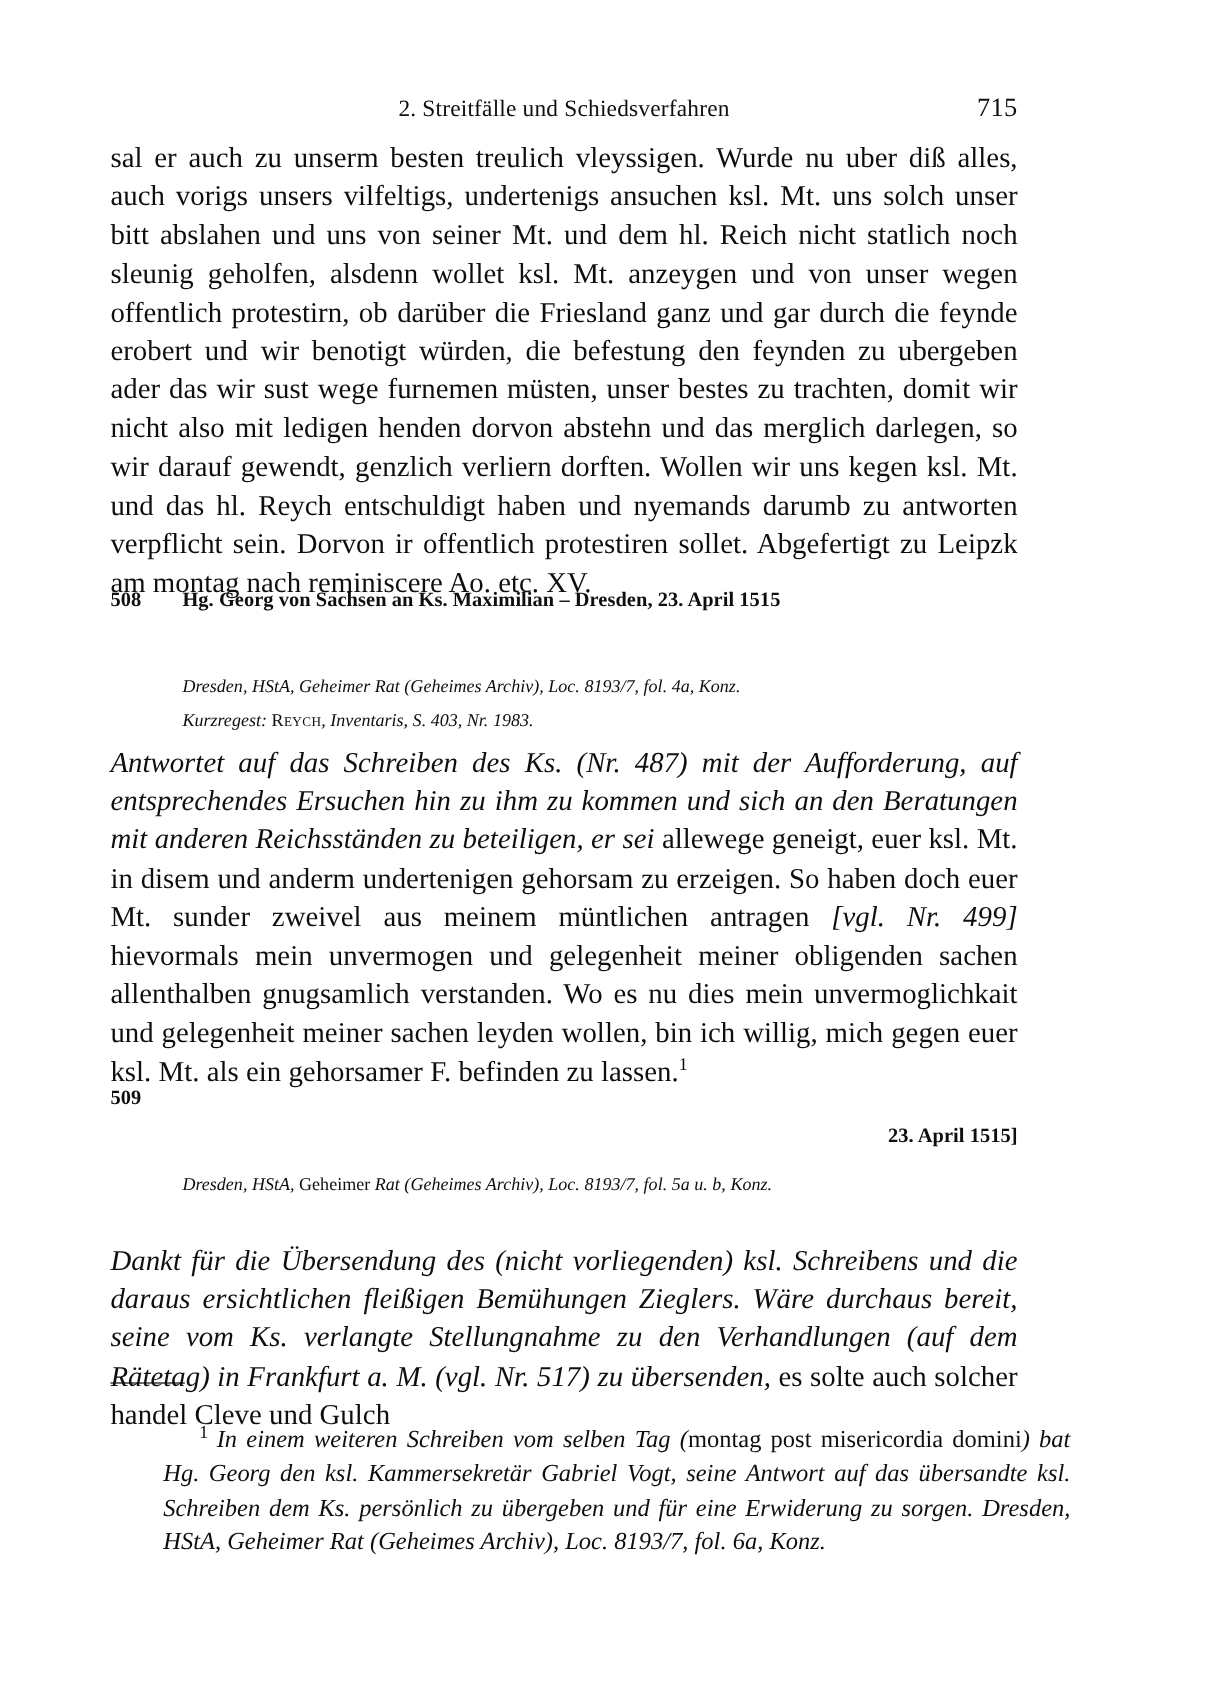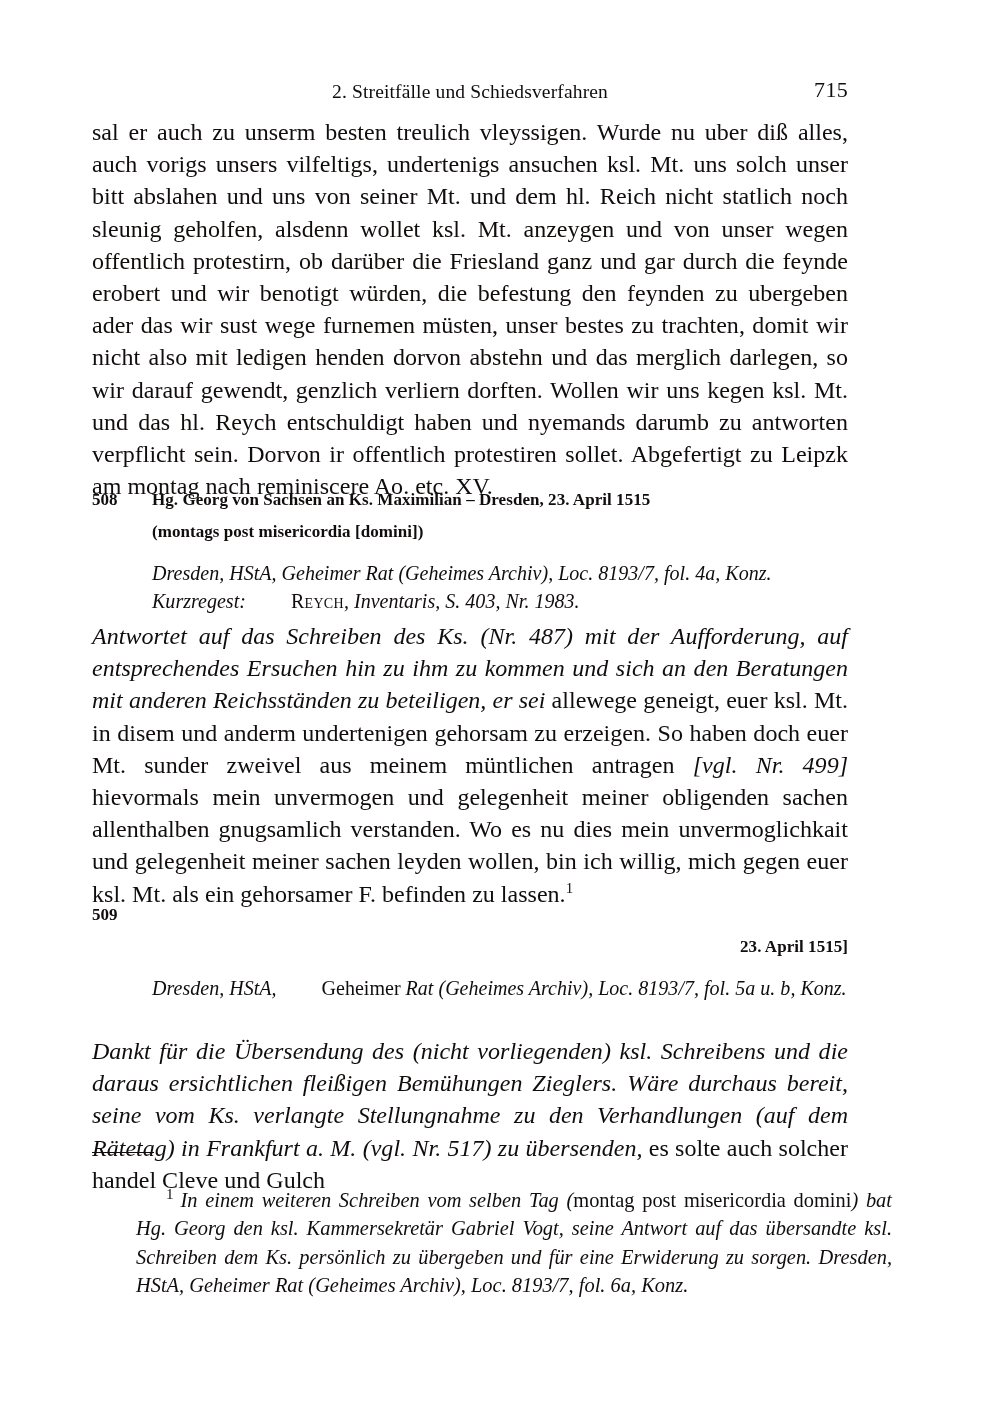--- a/index.html
+++ b/index.html
@@ -74,26 +74,26 @@
   .doc-head .num {
     position: absolute;
     left: 0;
     top: 0;
     font-weight: bold;
   }
 
   
   .source {
     margin-left: 60px;
-    font-size: 20px;
+    font-size: 15px;
     line-height: 28.4px;
     font-style: italic;
     letter-spacing: 0.02px;
   }
-  .source .rm { font-style: normal; margin-left: 40px; }
+  .source .rm { font-style: normal; }
   .smallcaps {
     font-variant: small-caps;
     font-style: normal;
     letter-spacing: 0.3px;
   }
 
   
   .it { font-style: italic; }
   .rm { font-style: normal; }
   .regest {
@@ -150,21 +150,20 @@
   </div>
 
   <div class="col" style="top:116px;">
     <p class="body-par lastline-left">sal er auch zu unserm besten treulich vleyssigen. Wurde nu uber diß alles, auch vorigs unsers vilfeltigs, undertenigs ansuchen ksl. Mt. uns solch unser bitt abslahen und uns von seiner Mt. und dem hl. Reich nicht statlich noch sleunig geholfen, alsdenn wollet ksl. Mt. anzeygen und von unser wegen offentlich protestirn, ob darüber die Friesland ganz und gar durch die feynde erobert und wir benotigt würden, die befestung den feynden zu ubergeben ader das wir sust wege furnemen müsten, unser bestes zu trachten, domit wir nicht also mit ledigen henden dorvon abstehn und das merglich darlegen, so wir darauf gewendt, genzlich verliern dorften. Wollen wir uns kegen ksl. Mt. und das hl. Reych entschuldigt haben und nyemands darumb zu antworten verpflicht sein. Dorvon ir offentlich protestiren sollet. Abgefertigt zu Leipzk am montag nach reminiscere Ao. etc. XV.</p>
   </div>
 
   <div class="col" style="top:484px;">
     <div class="doc-head">
       <span class="num">508</span>
       <span>Hg. Georg von Sachsen an Ks. Maximilian – Dresden, 23. April 1515</span><br>
-      <span>(montags post misericordia [domini])</span>
     </div>
   </div>
 
   <div class="col" style="top:559px;">
     <div class="source">
       <span>Dresden, HStA, Geheimer Rat (Geheimes Archiv), Loc. 8193/7, fol. 4a, Konz.</span>
     </div>
     <div class="source">
       <span>Kurzregest:</span><span class="rm">&nbsp;</span><span class="smallcaps">Reych</span><span>, Inventaris, S. 403, Nr. 1983.</span>
     </div>

